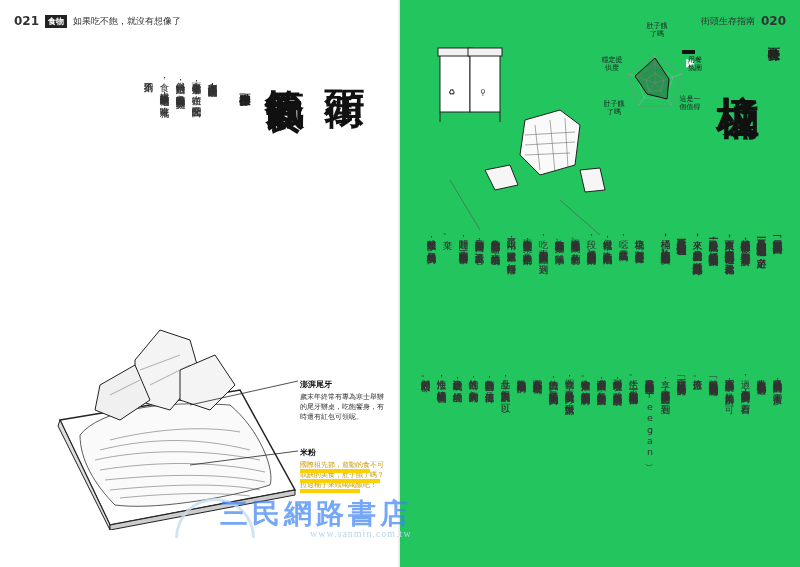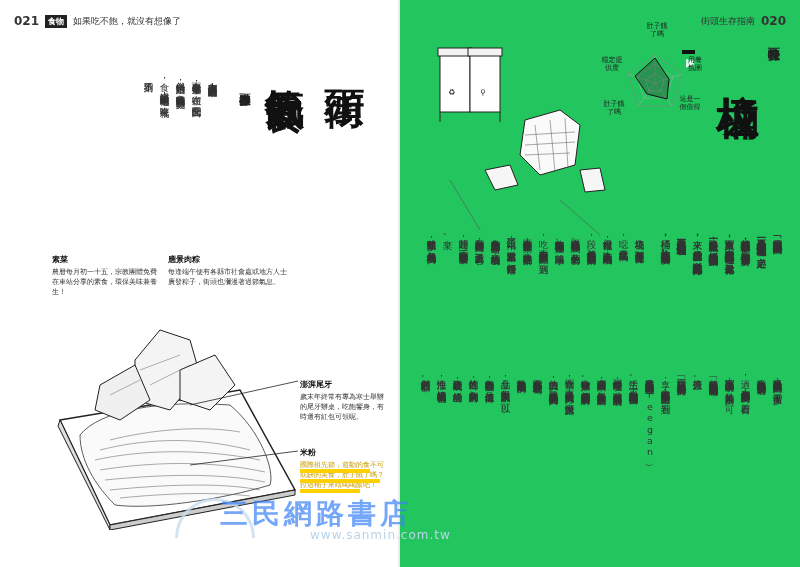--- a/index.html
+++ b/index.html
@@ -36,21 +36,21 @@
   .hl-mark { background:#ffd000; height:4px; position:absolute; }
 
   
   .radar { position:absolute; left:610px; top:28px; width:90px; height:110px; }
   .radar-label { position:absolute; font-size:7px; color:#222; line-height:8px; text-align:center; }
   .comment-badge { position:absolute; background:#111; color:#fff; font-size:8px; font-weight:bold;
                    writing-mode:vertical-rl; text-orientation:upright; padding:2px 1px; }
 
   .quote-col { font-weight:bold; }
   .watermark { position:absolute; left:220px; top:495px; font-size:28px; color:#3b82f6; opacity:0.7; letter-spacing:4px; font-weight:bold; }
-  .watermark-url { position:absolute; left:310px; top:528px; font-size:12px; color:#b9d4ea; letter-spacing:1px; }
+  .watermark-url { position:absolute; left:310px; top:528px; font-size:10px; color:#b9d4ea; letter-spacing:1px;font-family:Liberation Serif, serif; }
   .watermark-circle { position:absolute; left:175px; top:498px; width:80px; height:40px; border:3px solid #c8ddee; border-radius:40px 40px 0 0; border-bottom:none; opacity:0.8; }
 </style>
 </head>
 <body>
 
 <div class="page page-left">
   <div class="hdr hdr-left">
     <span class="pagenum">021</span>
     <span class="tag">食物</span>
     <span class="hdr-title">如果吃不飽，就沒有想像了</span>
@@ -59,28 +59,20 @@
   <div class="vt big-title" style="left:318px; top:58px; font-size:40px;">街頭</div>
   <div class="vt big-title" style="left:258px; top:58px; font-size:40px;">節氣飲食</div>
   <div class="vt sub-title" style="left:236px; top:85px; font-size:11px;">街頭生存小撇步</div>
 
   <div class="vt body-text" style="left:205px; top:75px; height:150px;">自古人們便有順應節氣飲食的概念，</div>
   <div class="vt body-text" style="left:189px; top:75px; height:150px;">而生存者手都知道，在街頭，配合民間習</div>
   <div class="vt body-text" style="left:173px; top:75px; height:150px;">俗與特定活動，各時節也同樣有對應的美</div>
   <div class="vt body-text" style="left:157px; top:75px; height:150px;">食，來場街頭節氣飲食巡禮吧，晚來可就</div>
   <div class="vt body-text" style="left:141px; top:75px; height:150px;">搶不到了！</div>
 
-  <div class="callout" style="left:52px; top:255px; width:110px;">
-    <span class="c-title">素菜</span>
-    <span class="c-body">農曆每月初一十五，宗教團體免費在車站分享的素食，環保美味兼養生！</span>
-  </div>
-  <div class="callout" style="left:168px; top:255px; width:120px;">
-    <span class="c-title">應景肉粽</span>
-    <span class="c-body">每逢端午便有各縣市社會處或地方人士廣發粽子，街頭也瀰漫著過節氣息。</span>
-  </div>
   <div class="callout" style="left:300px; top:380px; width:90px;">
     <span class="c-title">澎湃尾牙</span>
     <span class="c-body">歲末年終常有專為寒士舉辦的尾牙辦桌，吃飽饗身，有時還有紅包可領呢。</span>
   </div>
   <div class="callout highlight" style="left:300px; top:448px; width:90px;">
     <span class="c-title">米粉</span>
     <span class="c-body">國際祖先節，遊動的食不可或缺的美食，肚子餓了嗎？拉過桶子來喂喝喝飯吧！</span>
   </div>
   <div class="hl-mark" style="left:300px; top:469px; width:70px;"></div>
   <div class="hl-mark" style="left:300px; top:479px; width:80px;"></div>

